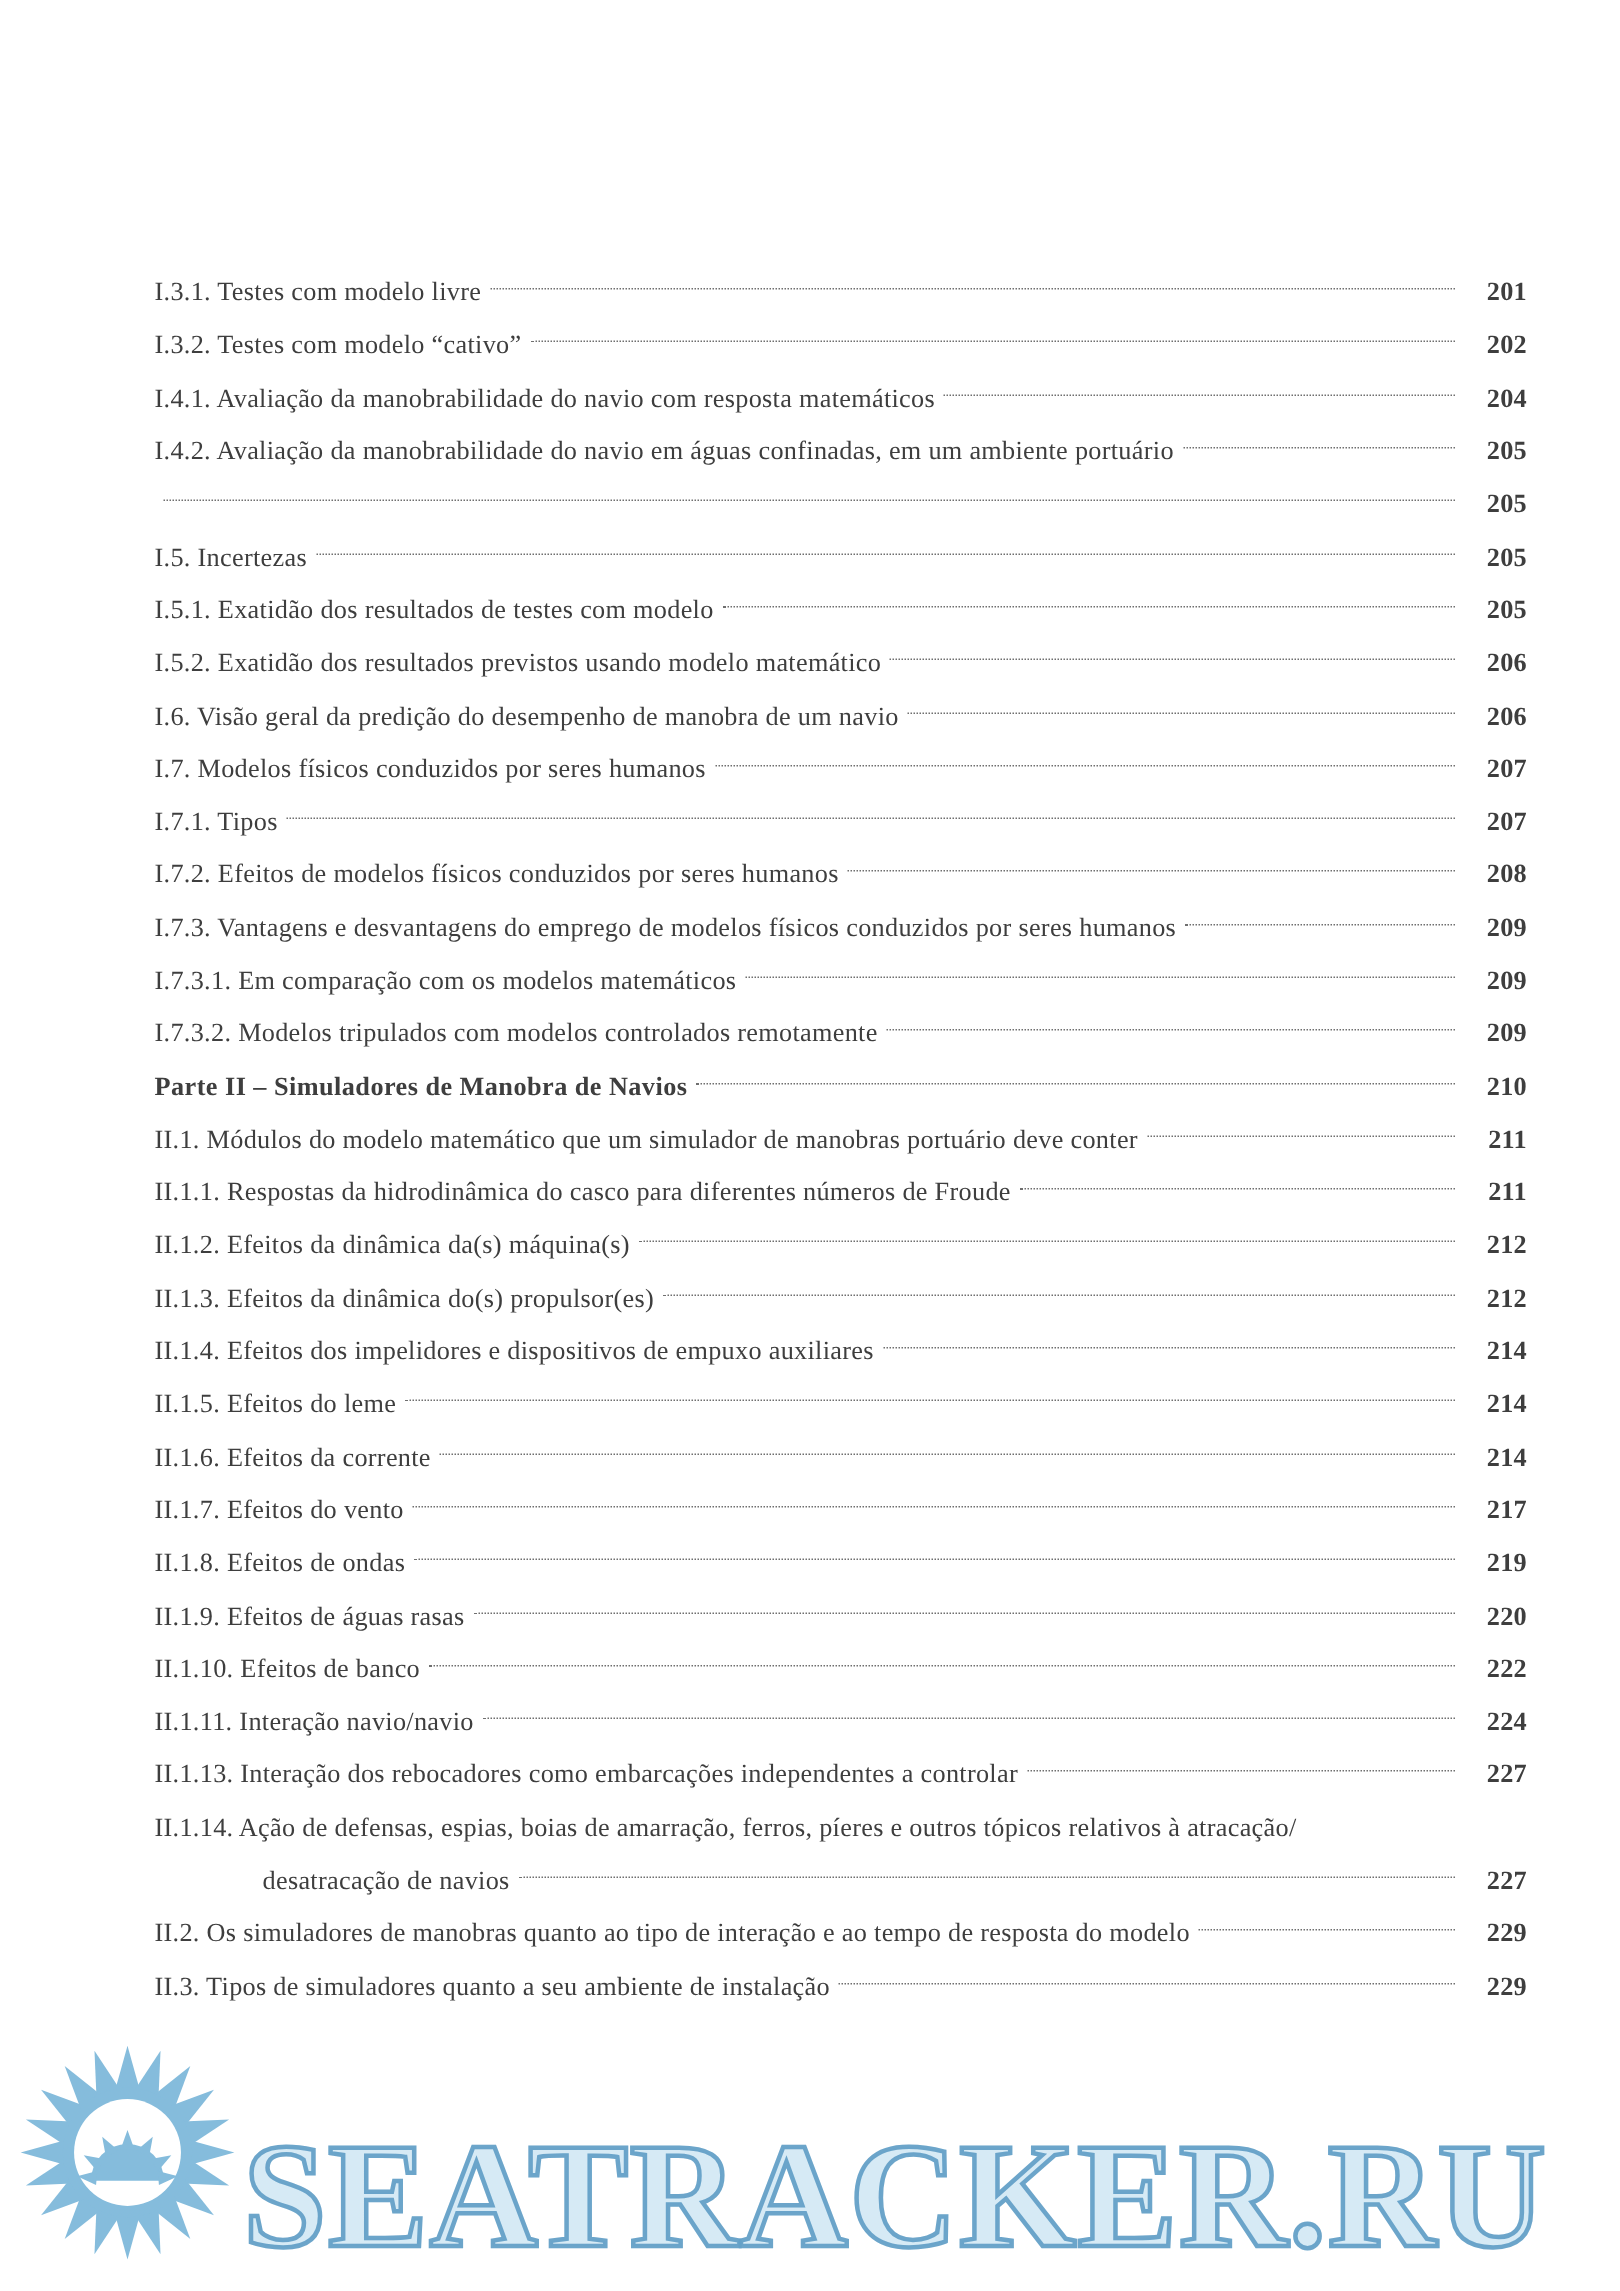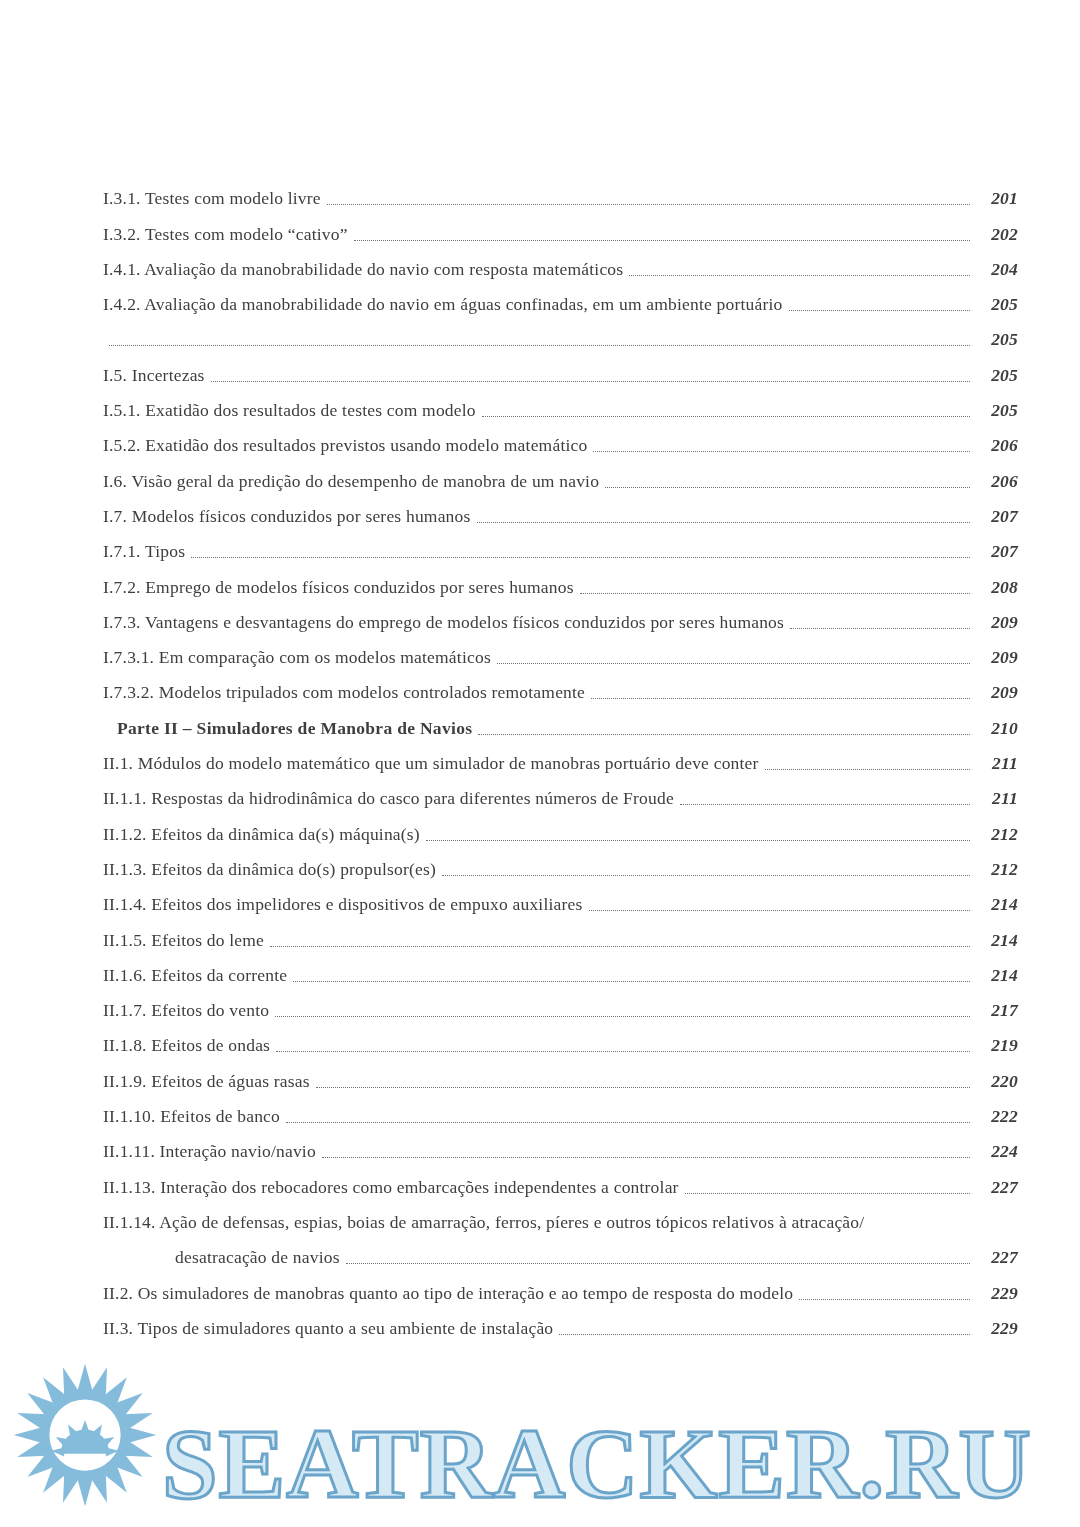--- a/index.html
+++ b/index.html
@@ -21,50 +21,48 @@
     background: #ffffff;
   }
   .toc {
     position: absolute;
     left: 103px;
     top: 180px;
     width: 915px;
   }
   .row {
     display: flex;
-    align-items: flex-end;
+    align-items: center;
     height: 35.3px;
     padding-bottom: 6px;
     box-sizing: border-box;
     font-size: 17.5px;
     letter-spacing: 0.2px;
   }
   .row .label {
     white-space: nowrap;
   }
   .row.bold .label {
     font-weight: 700;
     letter-spacing: 0.3px;
-    margin-left: 14px;
   }
   .row.indent {
     padding-left: 72px;
   }
   .dots {
     flex: 1 1 auto;
     border-bottom: 1.6px dotted #6f6f6f;
     margin: 0 6px 4px 6px;
     min-width: 10px;
   }
   .pagenum {
     font-weight: 700;
     min-width: 42px;
     text-align: right;
     white-space: nowrap;
-    font-style: italic;
   }
   .watermark {
     position: absolute;
     left: 10px;
     top: 1340px;
     width: 1070px;
     height: 170px;
     display: flex;
     align-items: flex-end;
     pointer-events: none;
@@ -141,21 +139,21 @@
         <span class="label">I.7. Modelos físicos conduzidos por seres humanos</span>
         <span class="dots"></span>
         <span class="pagenum">207</span>
       </div>
       <div class="row">
         <span class="label">I.7.1. Tipos</span>
         <span class="dots"></span>
         <span class="pagenum">207</span>
       </div>
       <div class="row">
-        <span class="label">I.7.2. Emprego de modelos físicos conduzidos por seres humanos</span>
+        <span class="label">I.7.2. Efeitos de modelos físicos conduzidos por seres humanos</span>
         <span class="dots"></span>
         <span class="pagenum">208</span>
       </div>
       <div class="row">
         <span class="label">I.7.3. Vantagens e desvantagens do emprego de modelos físicos conduzidos por seres humanos</span>
         <span class="dots"></span>
         <span class="pagenum">209</span>
       </div>
       <div class="row">
         <span class="label">I.7.3.1. Em comparação com os modelos matemáticos</span>

